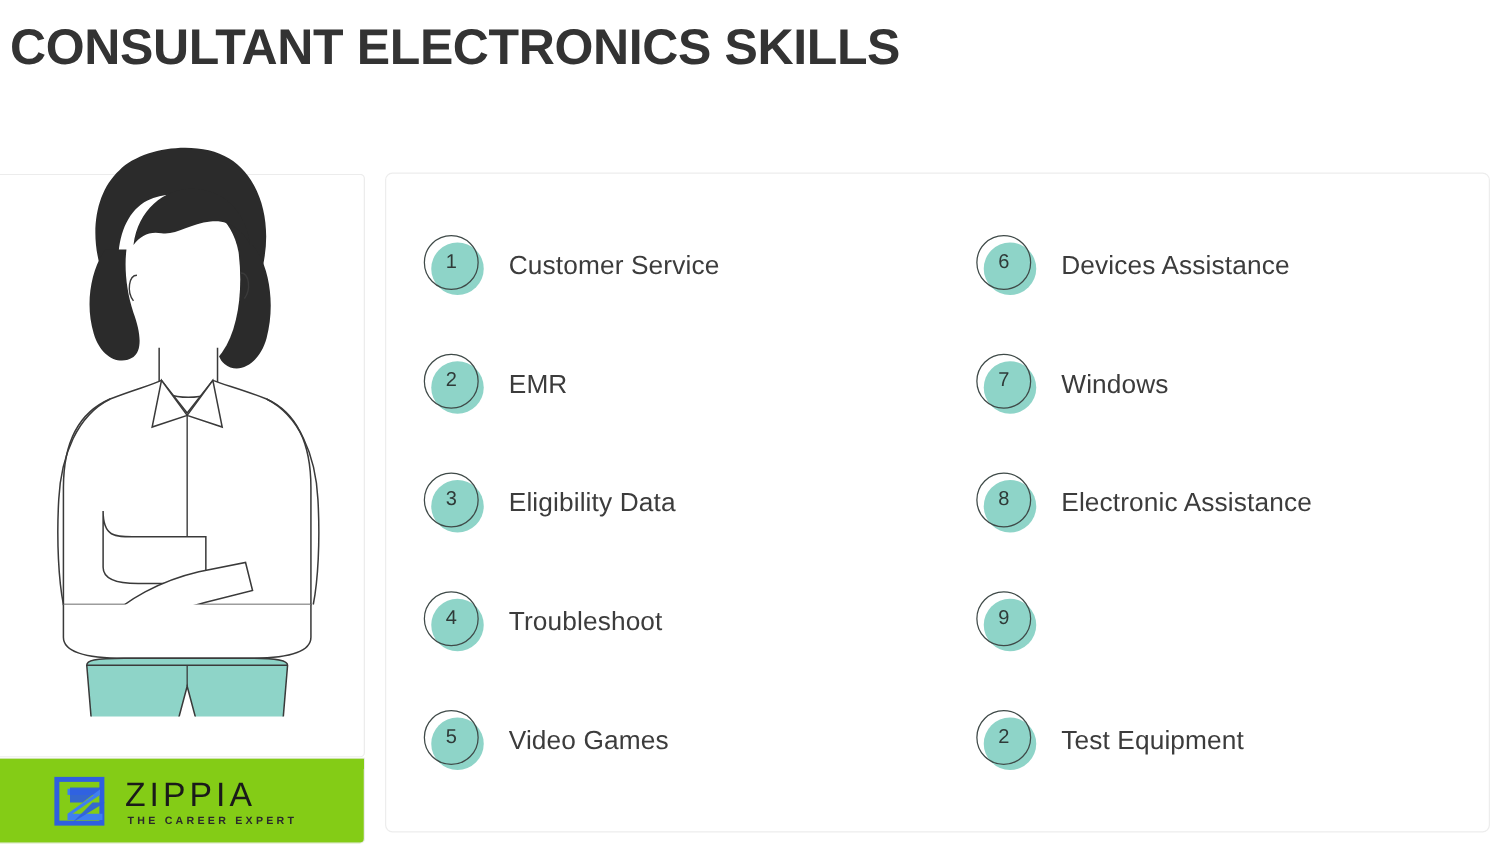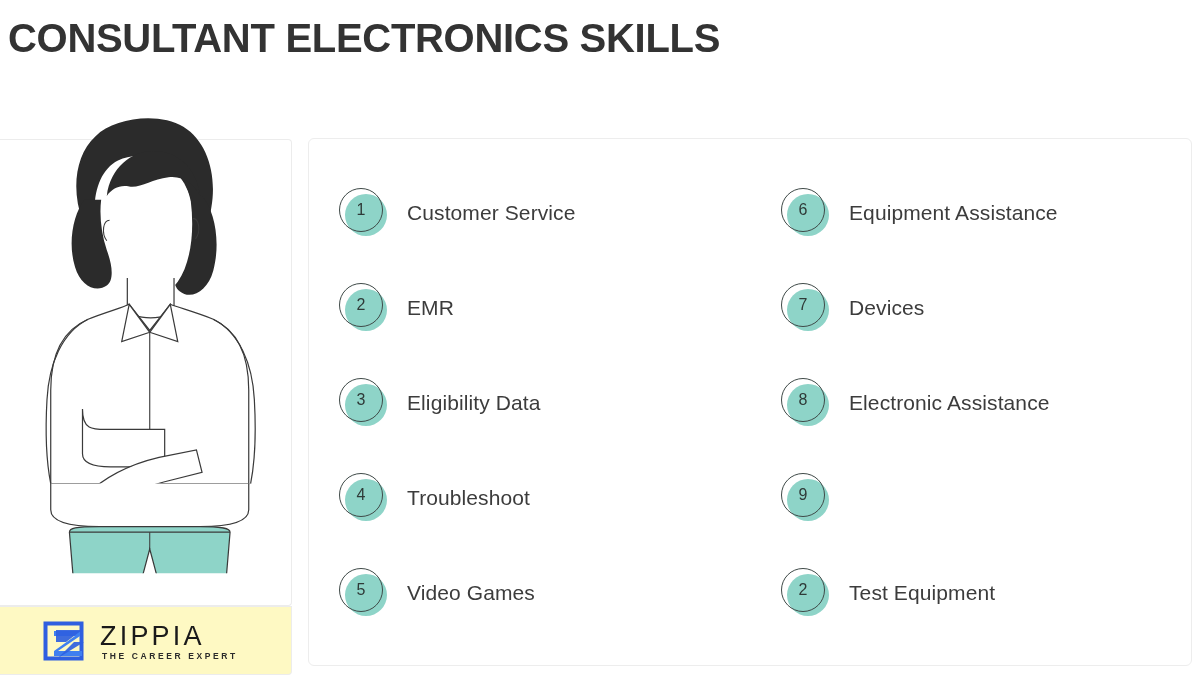--- a/index.html
+++ b/index.html
@@ -65,21 +65,21 @@
     pointer-events: none;
   }
 
   
   .logo-band {
     position: absolute;
     left: 0px;
     top: 606px;
     width: 292px;
     height: 69px;
-    background: #fef9c3;
+    background: #84cc16;
     border-top: 1px solid #ececec;
     border-right: 1px solid #ececec;
     border-bottom: 1px solid #ececec;
     border-radius: 0 0 4px 0;
     display: flex;
     align-items: center;
     padding-left: 42px;
   }
 
   .logo-mark {
@@ -348,29 +348,29 @@
             <div class="badge-number">5</div>
           </div>
           <div class="skill-label">Video Games</div>
         </div>
         <div class="skill-item">
           <div class="skill-badge">
             <div class="badge-fill"></div>
             <div class="badge-ring"></div>
             <div class="badge-number">6</div>
           </div>
-          <div class="skill-label">Equipment Assistance</div>
+          <div class="skill-label">Devices Assistance</div>
         </div>
         <div class="skill-item">
           <div class="skill-badge">
             <div class="badge-fill"></div>
             <div class="badge-ring"></div>
             <div class="badge-number">7</div>
           </div>
-          <div class="skill-label">Devices</div>
+          <div class="skill-label">Windows</div>
         </div>
         <div class="skill-item">
           <div class="skill-badge">
             <div class="badge-fill"></div>
             <div class="badge-ring"></div>
             <div class="badge-number">8</div>
           </div>
           <div class="skill-label">Electronic Assistance</div>
         </div>
         <div class="skill-item">

